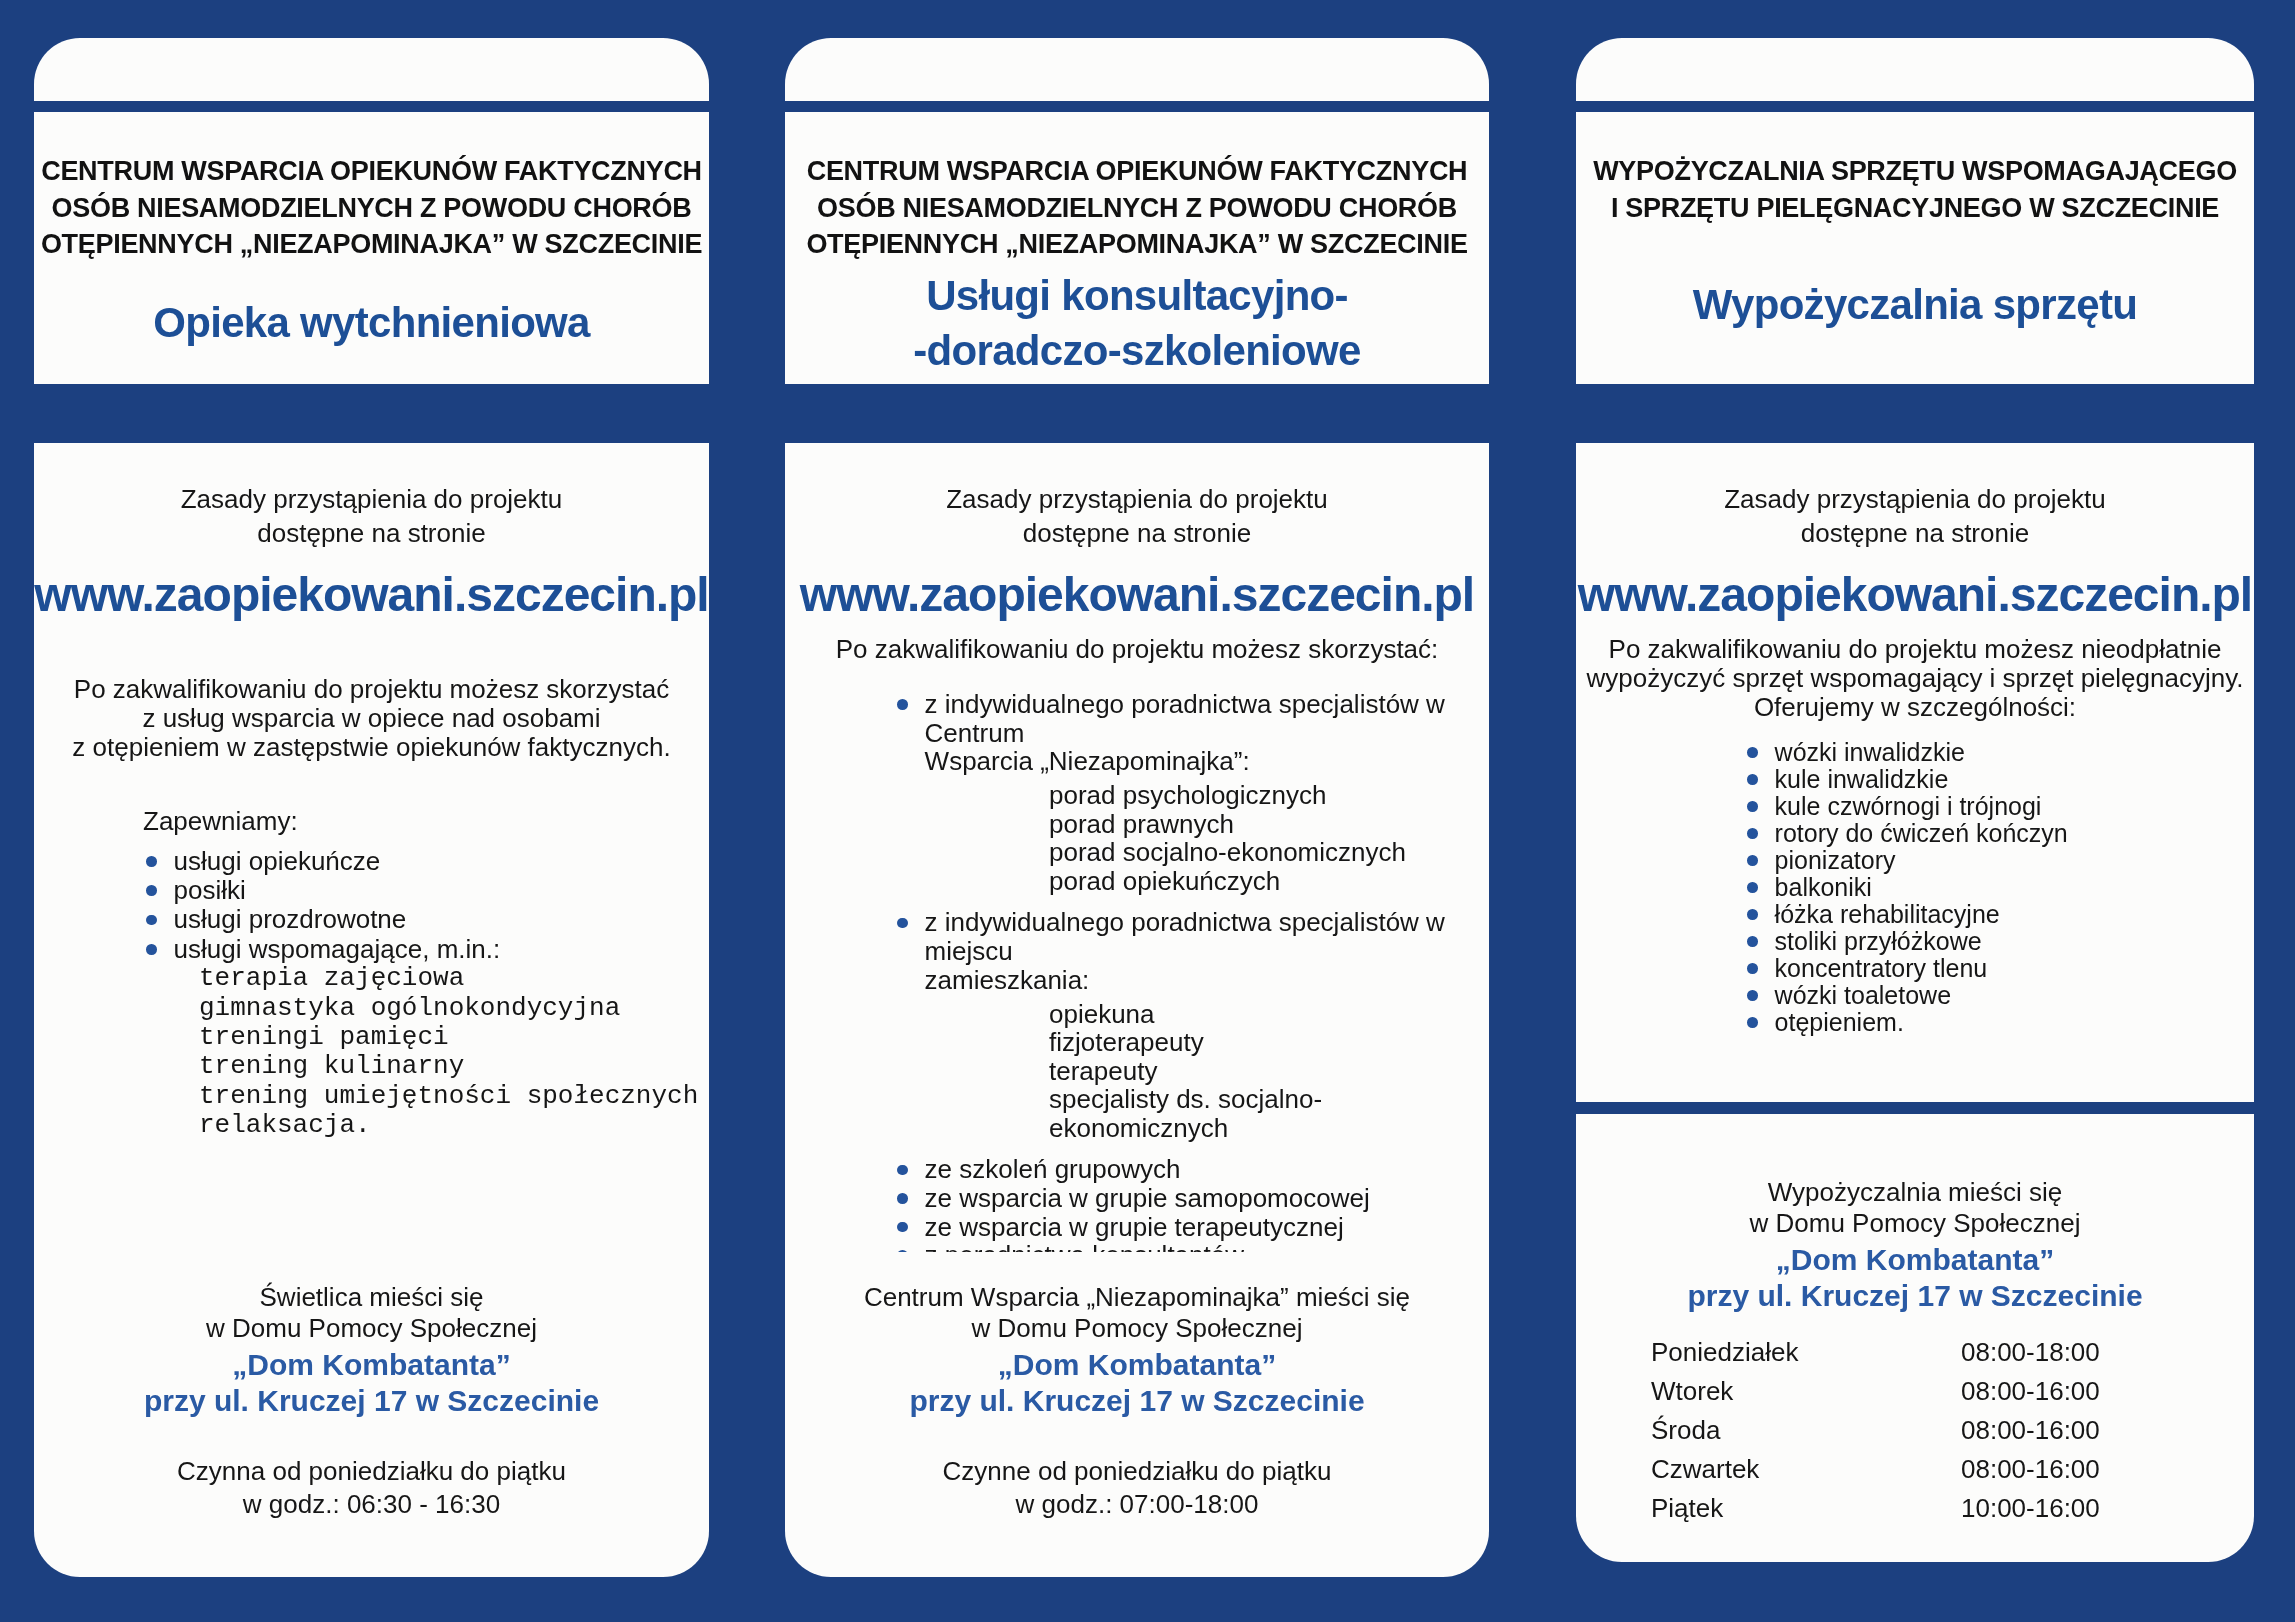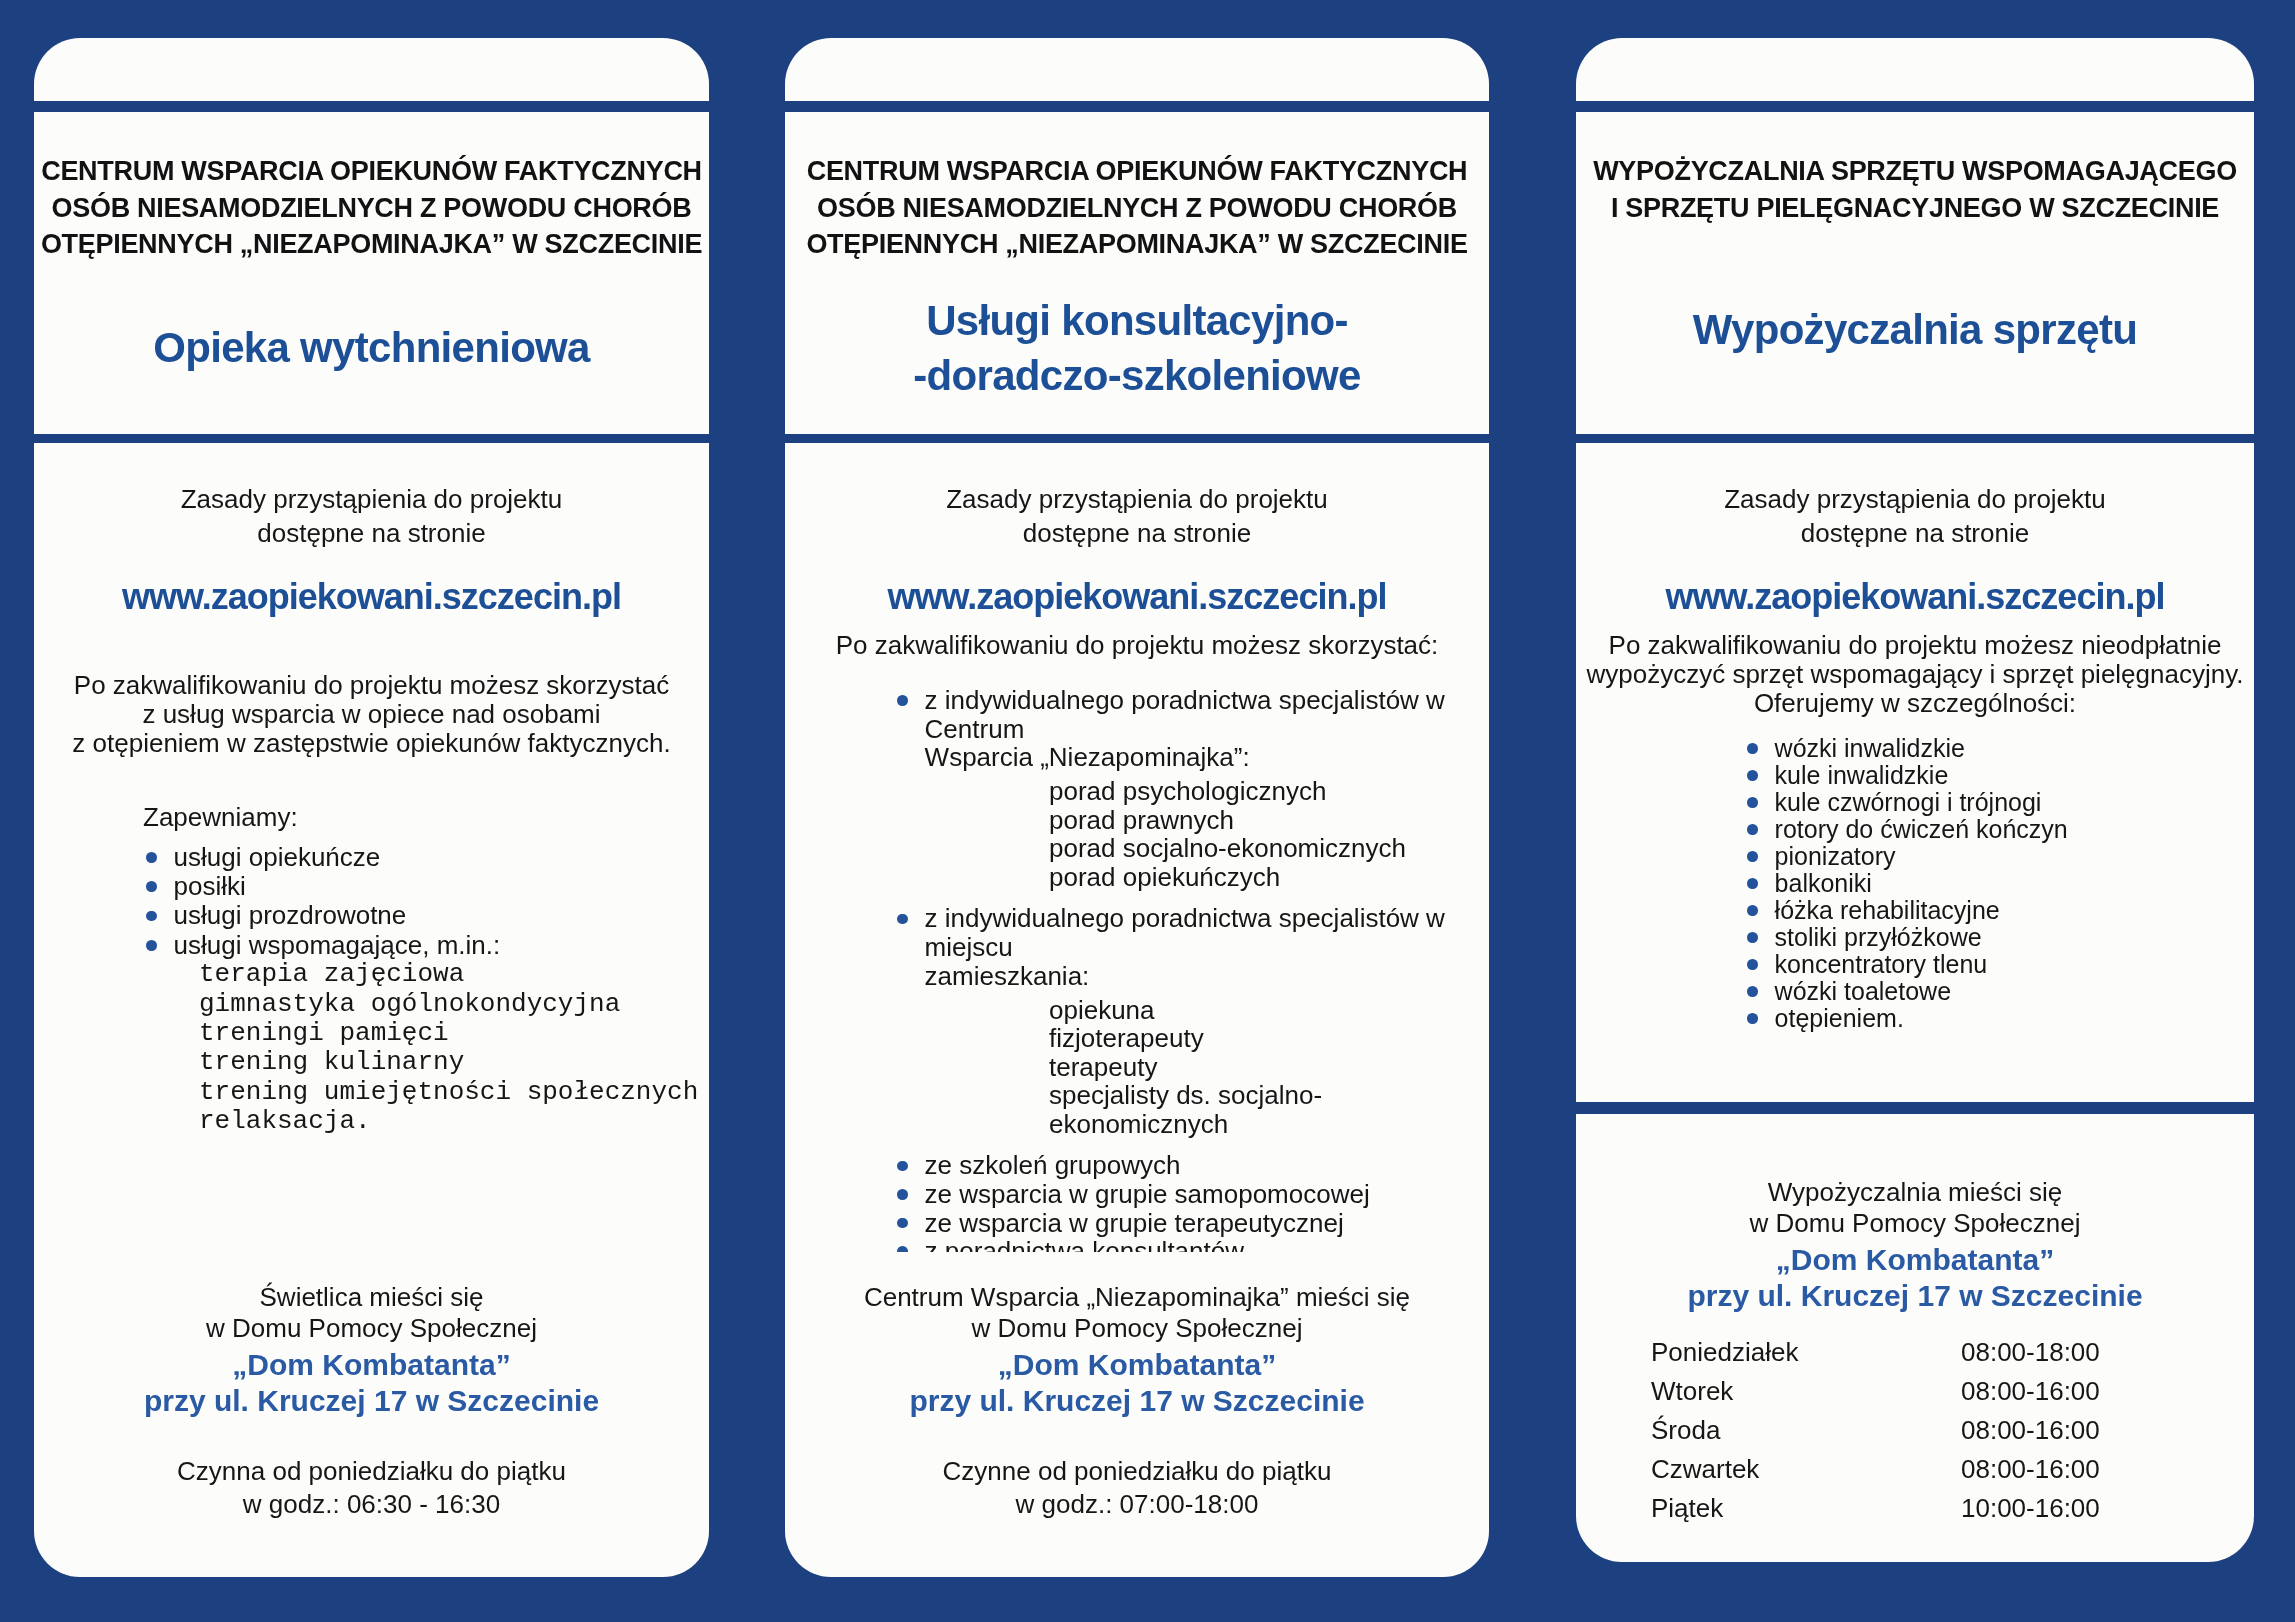--- a/index.html
+++ b/index.html
@@ -11,41 +11,41 @@
     position:relative;
     overflow:hidden;
   }
   .panel{position:absolute;top:0;height:1623px;}
   .panel-1{left:34px;width:675px;}
   .panel-2{left:785px;width:704px;}
   .panel-3{left:1576px;width:678px;}
 
   .card{position:absolute;left:0;right:0;background:#fcfcfb;}
   .top-strip{top:38px;height:63px;border-radius:46px 46px 0 0;}
-  .header-card{top:112px;height:322px;display:flex;flex-direction:column;align-items:center;overflow:hidden;}
+  .header-card{top:112px;height:272px;display:flex;flex-direction:column;align-items:center;overflow:hidden;}
   .middle-card{top:443px;height:853px;display:flex;flex-direction:column;align-items:center;overflow:hidden;}
   .panel-3 .middle-card{height:659px;}
   .footer-card{top:1252px;height:325px;border-radius:0 0 46px 46px;display:flex;flex-direction:column;align-items:center;overflow:hidden;}
   .panel-3 .footer-card{top:1114px;height:448px;}
 
   .org-header{
     margin-top:41px;
     font-size:27px;font-weight:bold;line-height:1.36;
     letter-spacing:-0.3px;
     text-align:center;white-space:pre-line;color:#121212;
   }
   .panel-title{
     margin:auto 0;
     font-size:42px;font-weight:bold;color:#1d4f96;
     text-align:center;white-space:pre-line;line-height:1.3;
     letter-spacing:-0.7px;
   }
 
   .rules-note{margin-top:40px;font-size:26px;line-height:1.3;text-align:center;white-space:pre-line;}
-  .website{margin-top:25px;font-size:36px;font-weight:bold;color:#1d4f96;letter-spacing:-1px;text-align:center;}
+  .website{margin-top:16px;font-size:48px;font-weight:bold;color:#1d4f96;letter-spacing:-1px;text-align:center;}
 
   .body-par{font-size:26px;line-height:1.13;text-align:center;white-space:pre-line;}
   .p1-par1{margin-top:53px;}
   .p1-par2{margin-top:33px;}
   .p2-intro{margin-top:13px;}
   .p3-par{margin-top:13px;}
 
   .list-intro{align-self:flex-start;margin:43px 0 0 109px;font-size:26px;}
 
   .blist{align-self:flex-start;display:flex;flex-direction:column;}

